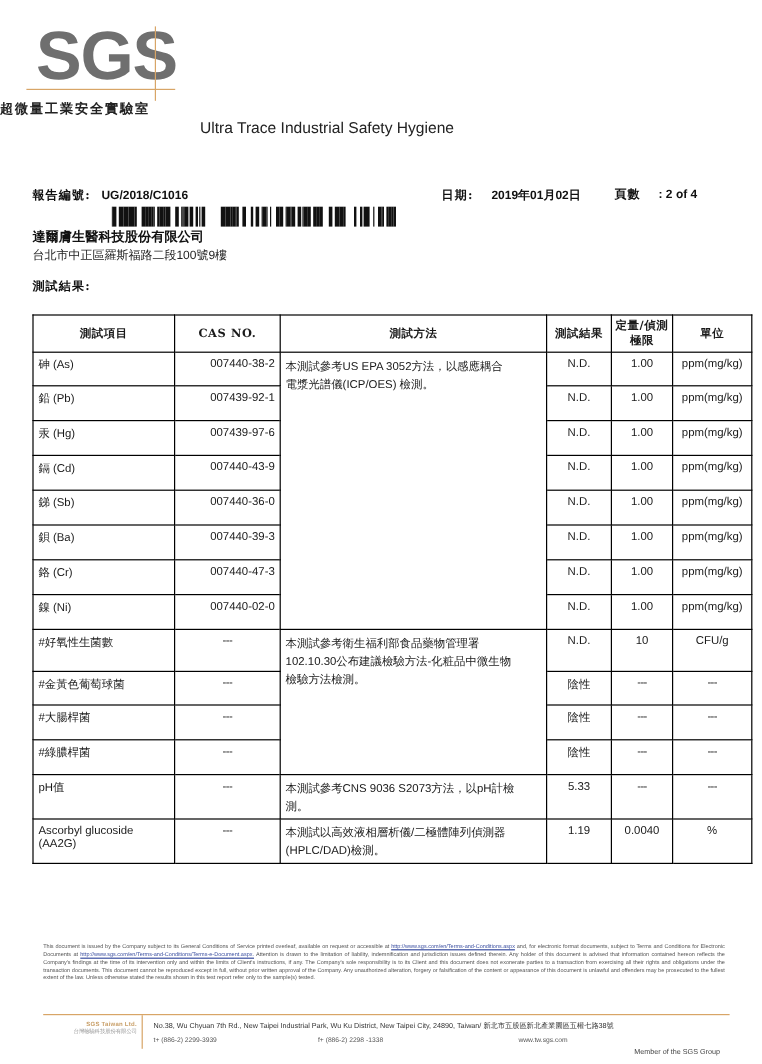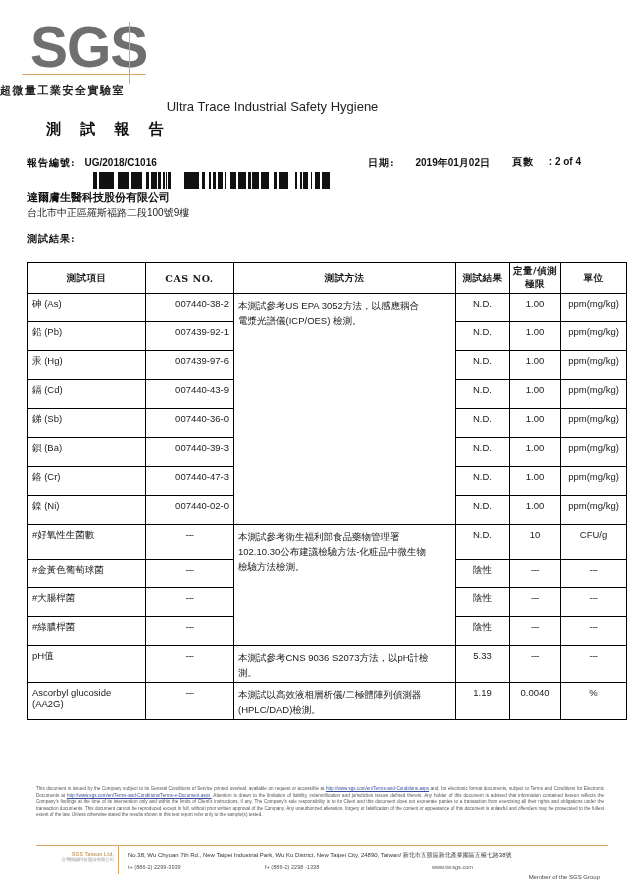--- a/index.html
+++ b/index.html
@@ -286,29 +286,28 @@
 <div class="page">
 
   <div class="logo-wrap">
     <div class="logo-text">SGS</div>
     <div class="logo-vline"></div>
     <div class="logo-hline"></div>
   </div>
 
   <div class="lab-cn">超微量工業安全實驗室</div>
   <div class="lab-en">Ultra Trace Industrial Safety Hygiene</div>
-  <div class="report-title">測 試 報 告</div>
 
   <div class="hdr" id="report-no-box">
     <span class="hdr-label">報告編號:</span>
     <span class="hdr-value" style="margin-left:6px">UG/2018/C1016</span>
   </div>
   <div class="hdr" id="date-box">
     <span class="hdr-label">日期:</span>
-    <span class="hdr-value" style="margin-left:18px">2019年01月02日</span>
+    <span class="hdr-value" style="margin-left:12px">2019年01月02日</span>
   </div>
   <div class="hdr" id="pages-box">
     <span class="hdr-label">頁數</span>
     <span class="hdr-value" style="margin-left:12px">: 2 of 4</span>
   </div>
 
   <div class="barcode" id="barcode">
       <i style="left: 0px; width: 1px;"></i>
       <i style="left: 1px; width: 3px;"></i>
       <i style="left: 6px; width: 1px;"></i>

